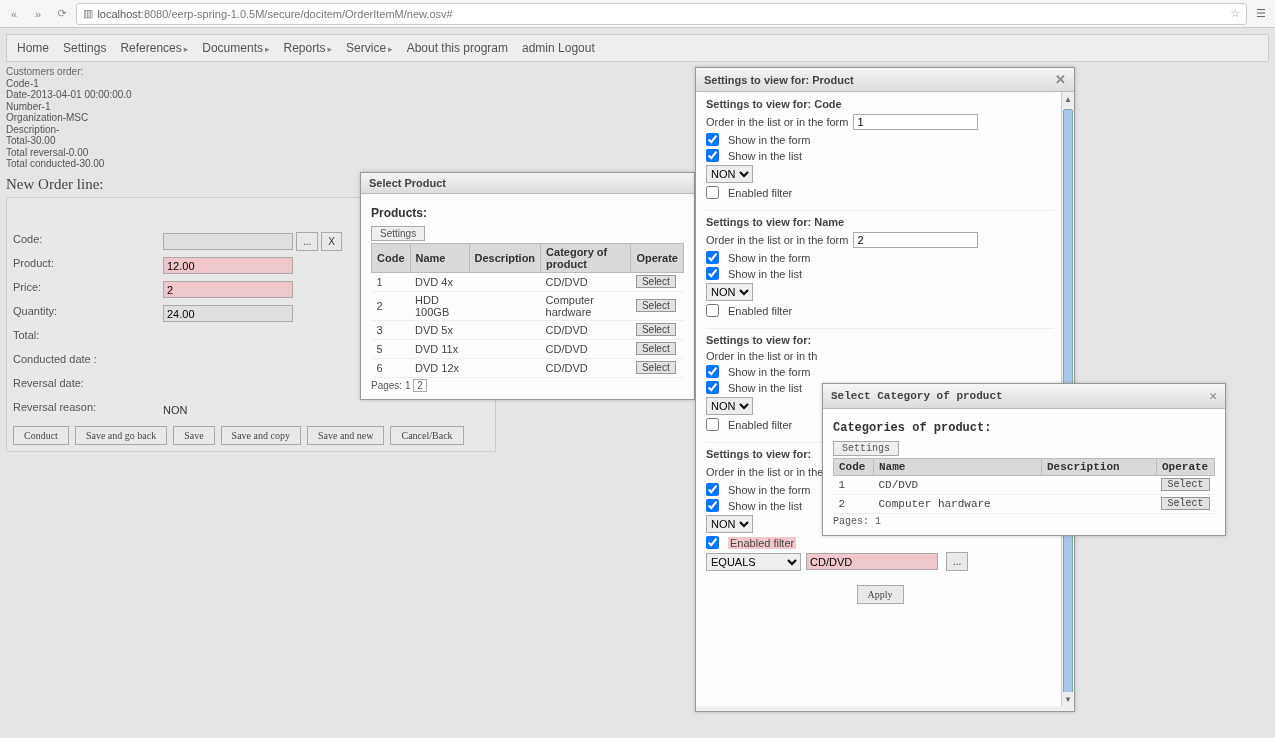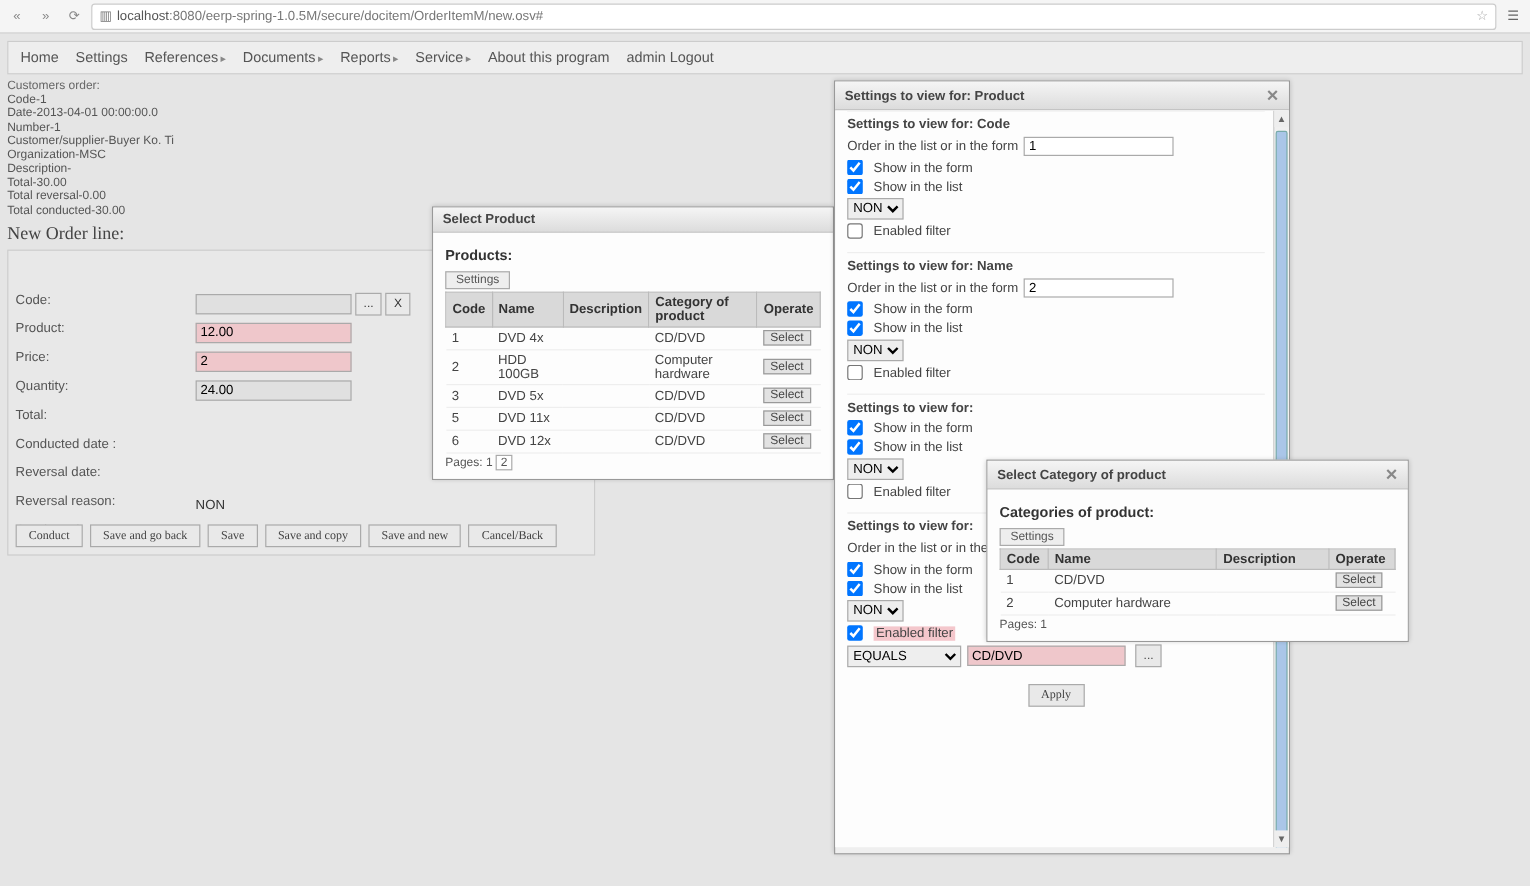--- a/index.html
+++ b/index.html
@@ -166,21 +166,21 @@
   .fb-row input[type=checkbox]{ margin:0 4px 0 0;}
   select.small { border:1px solid #aaa; background:#eee; font-size:11px; height:18px;}
   .hl { background:#f4c7cc; padding:0 2px;}
   .filter-row input.filterval { width:132px; height:17px; border:1px solid #aaa; background:#efc7cb; font-size:11px; padding:0 3px;}
 
   .apply-row { text-align:center; margin-top:6px; padding-bottom:6px;}
 
   
   .product-dialog { left:360px; top:144px; width:335px; }
   
-  .category-dialog { left:822px; top:355px; width:352px; z-index:50;}
+  .category-dialog { left:822px; top:355px; width:404px; z-index:50;font-family:Liberation Mono, monospace;}
 
   .cursor-arrow {
     position:absolute; left:1017px; top:393px; font-size:14px; color:#000;
     transform: rotate(-10deg);
     pointer-events:none;
   }
 </style>
 </head>
 <body>
 
@@ -208,21 +208,20 @@
     <span><span>Service</span><span class="arrow">▸</span></span>
     <span>About this program</span>
     <span>admin Logout</span>
   </div>
 
   <div class="order-summary">
     <div class="hdr">Customers order:</div>
     <div>Code-1</div>
     <div>Date-2013-04-01 00:00:00.0</div>
     <div>Number-1</div>
-    <div>Customer/supplier-Buyer Ko. Ti</div>
     <div>Organization-MSC</div>
     <div>Description-</div>
     <div>Total-30.00</div>
     <div>Total reversal-0.00</div>
     <div>Total conducted-30.00</div>
   </div>
 
   <div class="new-order-title">New Order line:</div>
 
   <div class="form-panel">
@@ -381,20 +380,23 @@
             </div>
           <div class="fb-row">
               <input type="checkbox" style="">
               <span>Enabled filter</span>
             </div>
         </div>
 
         <div class="field-block">
           <div class="fb-title"><span>Settings to view for:</span></div>
           <div class="fb-row">
+              <span>Order in the list or in th</span>
+            </div>
+          <div class="fb-row">
               <input type="checkbox" checked="" style="">
               <span>Show in the form</span>
             </div>
           <div class="fb-row">
               <input type="checkbox" checked="" style="">
               <span>Show in the list</span>
             </div>
           <div class="fb-row">
               <select class="small"><option>NON</option></select>
             </div>

